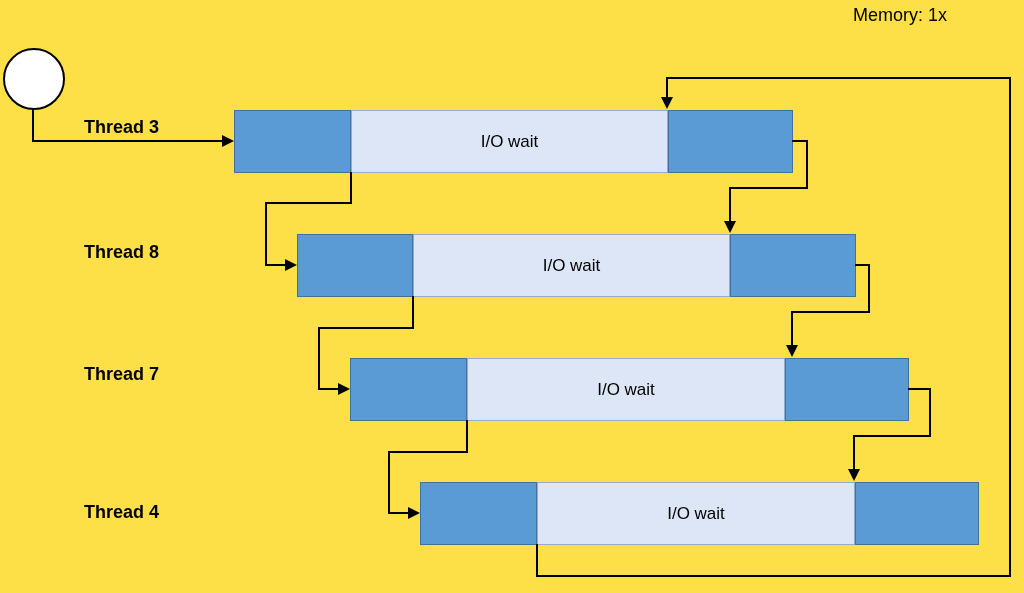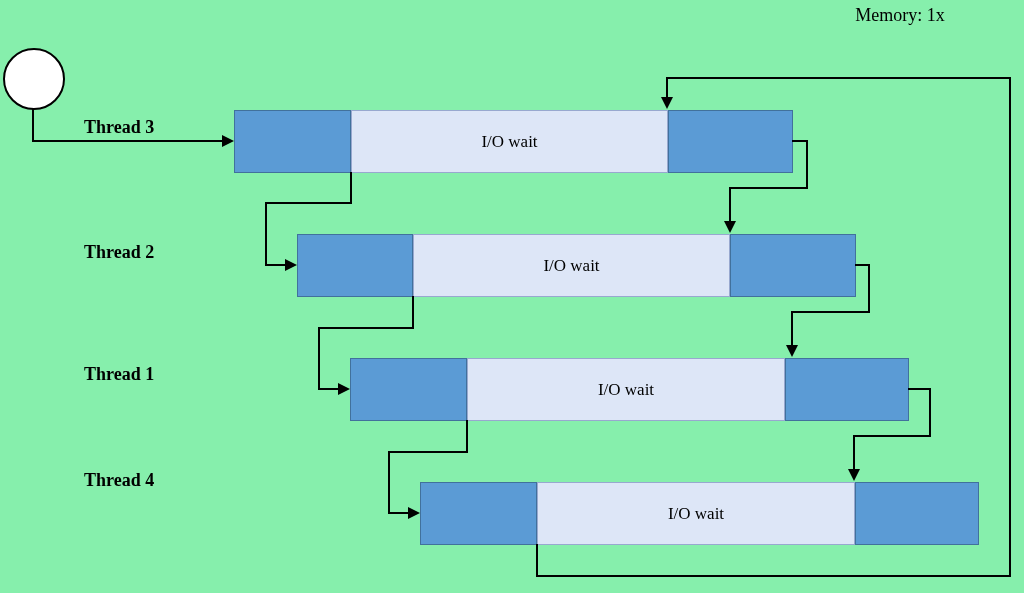--- a/index.html
+++ b/index.html
@@ -1,21 +1,21 @@
 <!DOCTYPE html>
 <html style="--cpu-fill: #5B9BD5; --cpu-border: #41719C; --io-fill: #DDE6F7; --io-border: #98A8CF; --line-color: #000000; --text-color: #000000;"><head>
 <meta charset="utf-8">
 <style>
   html, body { margin: 0; padding: 0; background: #ffffff; }
   #canvas {
     position: relative;
     width: 1024px;
     height: 593px;
-    background: #86efac;
-    font-family: Liberation Serif, serif;
+    background: #fde047;
+    font-family: Liberation Sans, sans-serif;
     color: var(--text-color, #000);
     overflow: hidden;
   }
 
   
   .start-circle {
     position: absolute;
     left: 3px; top: 48px;
     width: 58px; height: 58px;
     border: 2px solid var(--line-color, #000);
@@ -81,23 +81,23 @@
 
 <div id="canvas">
 
   <div class="annotation">
     <div>Memory: 1x</div>
   </div>
 
   <div class="start-circle"></div>
 
   <div class="thread-label" style="top:117px">Thread 3</div>
-  <div class="thread-label" style="top:242px">Thread 2</div>
-  <div class="thread-label" style="top:364px">Thread 1</div>
-  <div class="thread-label" style="top:470px">Thread 4</div>
+  <div class="thread-label" style="top:242px">Thread 8</div>
+  <div class="thread-label" style="top:364px">Thread 7</div>
+  <div class="thread-label" style="top:502px">Thread 4</div>
 
   <div class="bar" style="left:234px;top:110px">
     <div class="seg cpu" style="width:117px"></div>
     <div class="seg io" style="width:317px">
       <span>I/O wait</span>
     </div>
     <div class="seg cpu" style="width:125px"></div>
   </div>
 
   <div class="bar" style="left:297px;top:234px">

